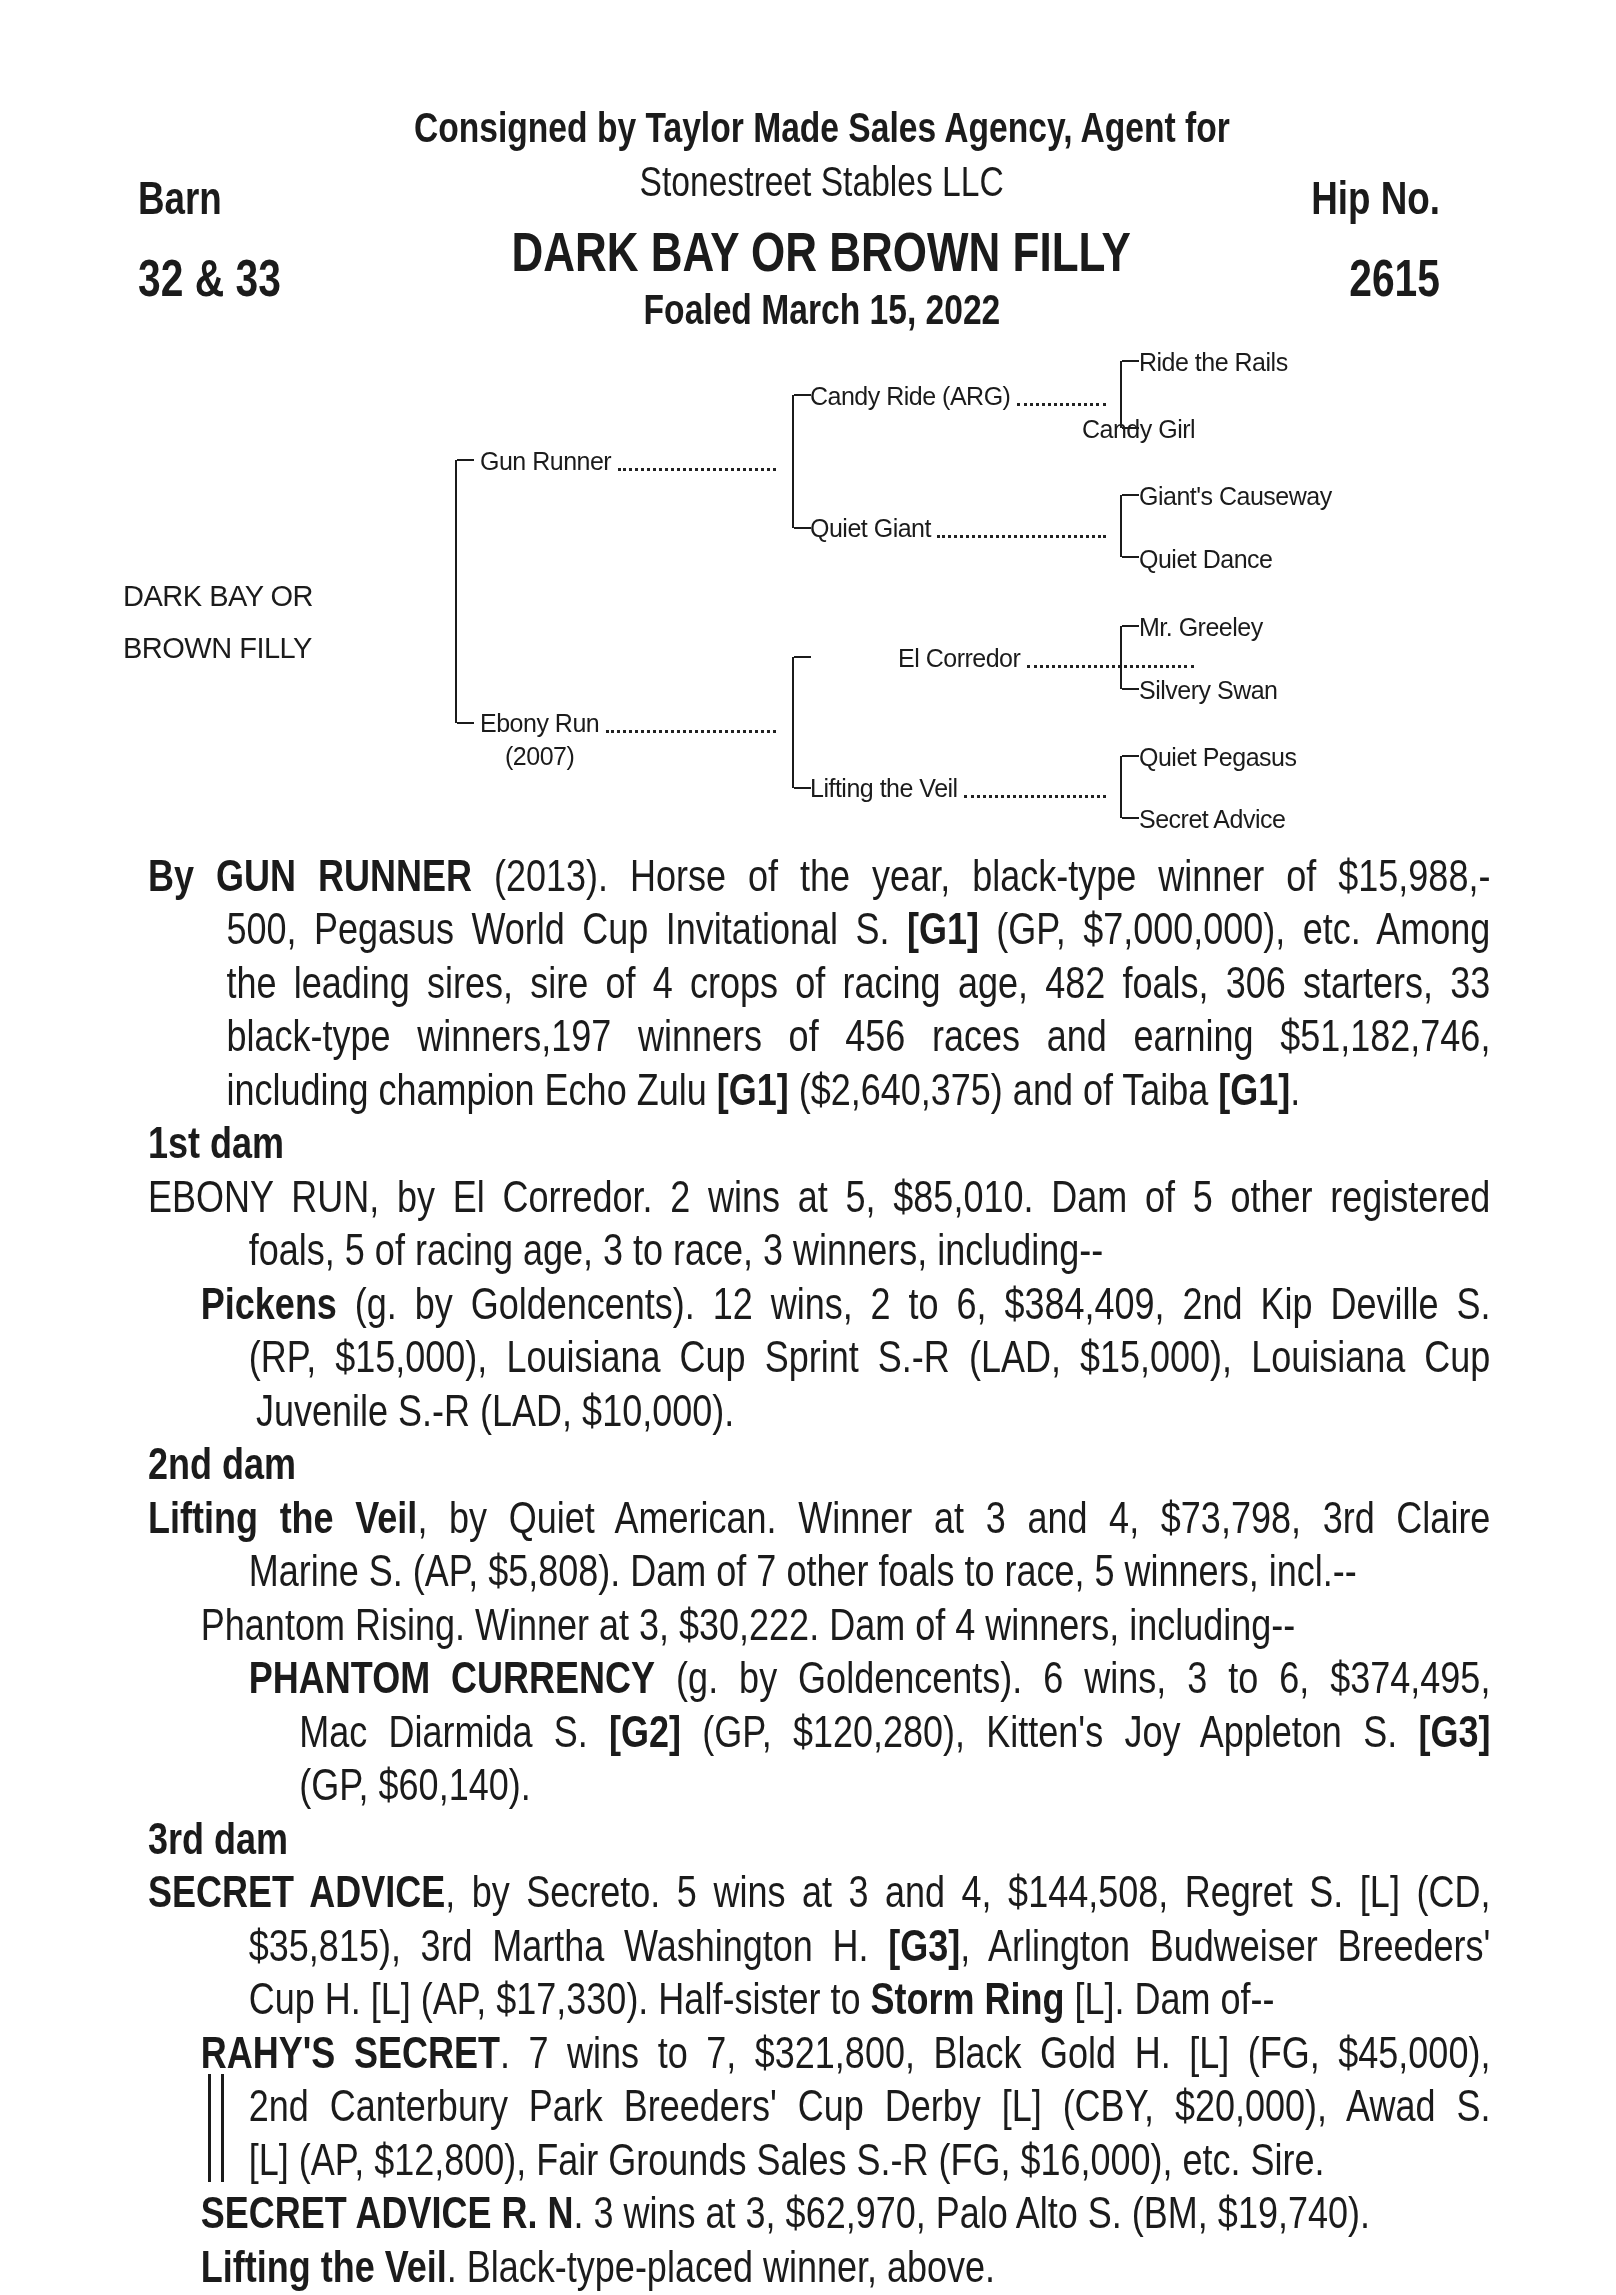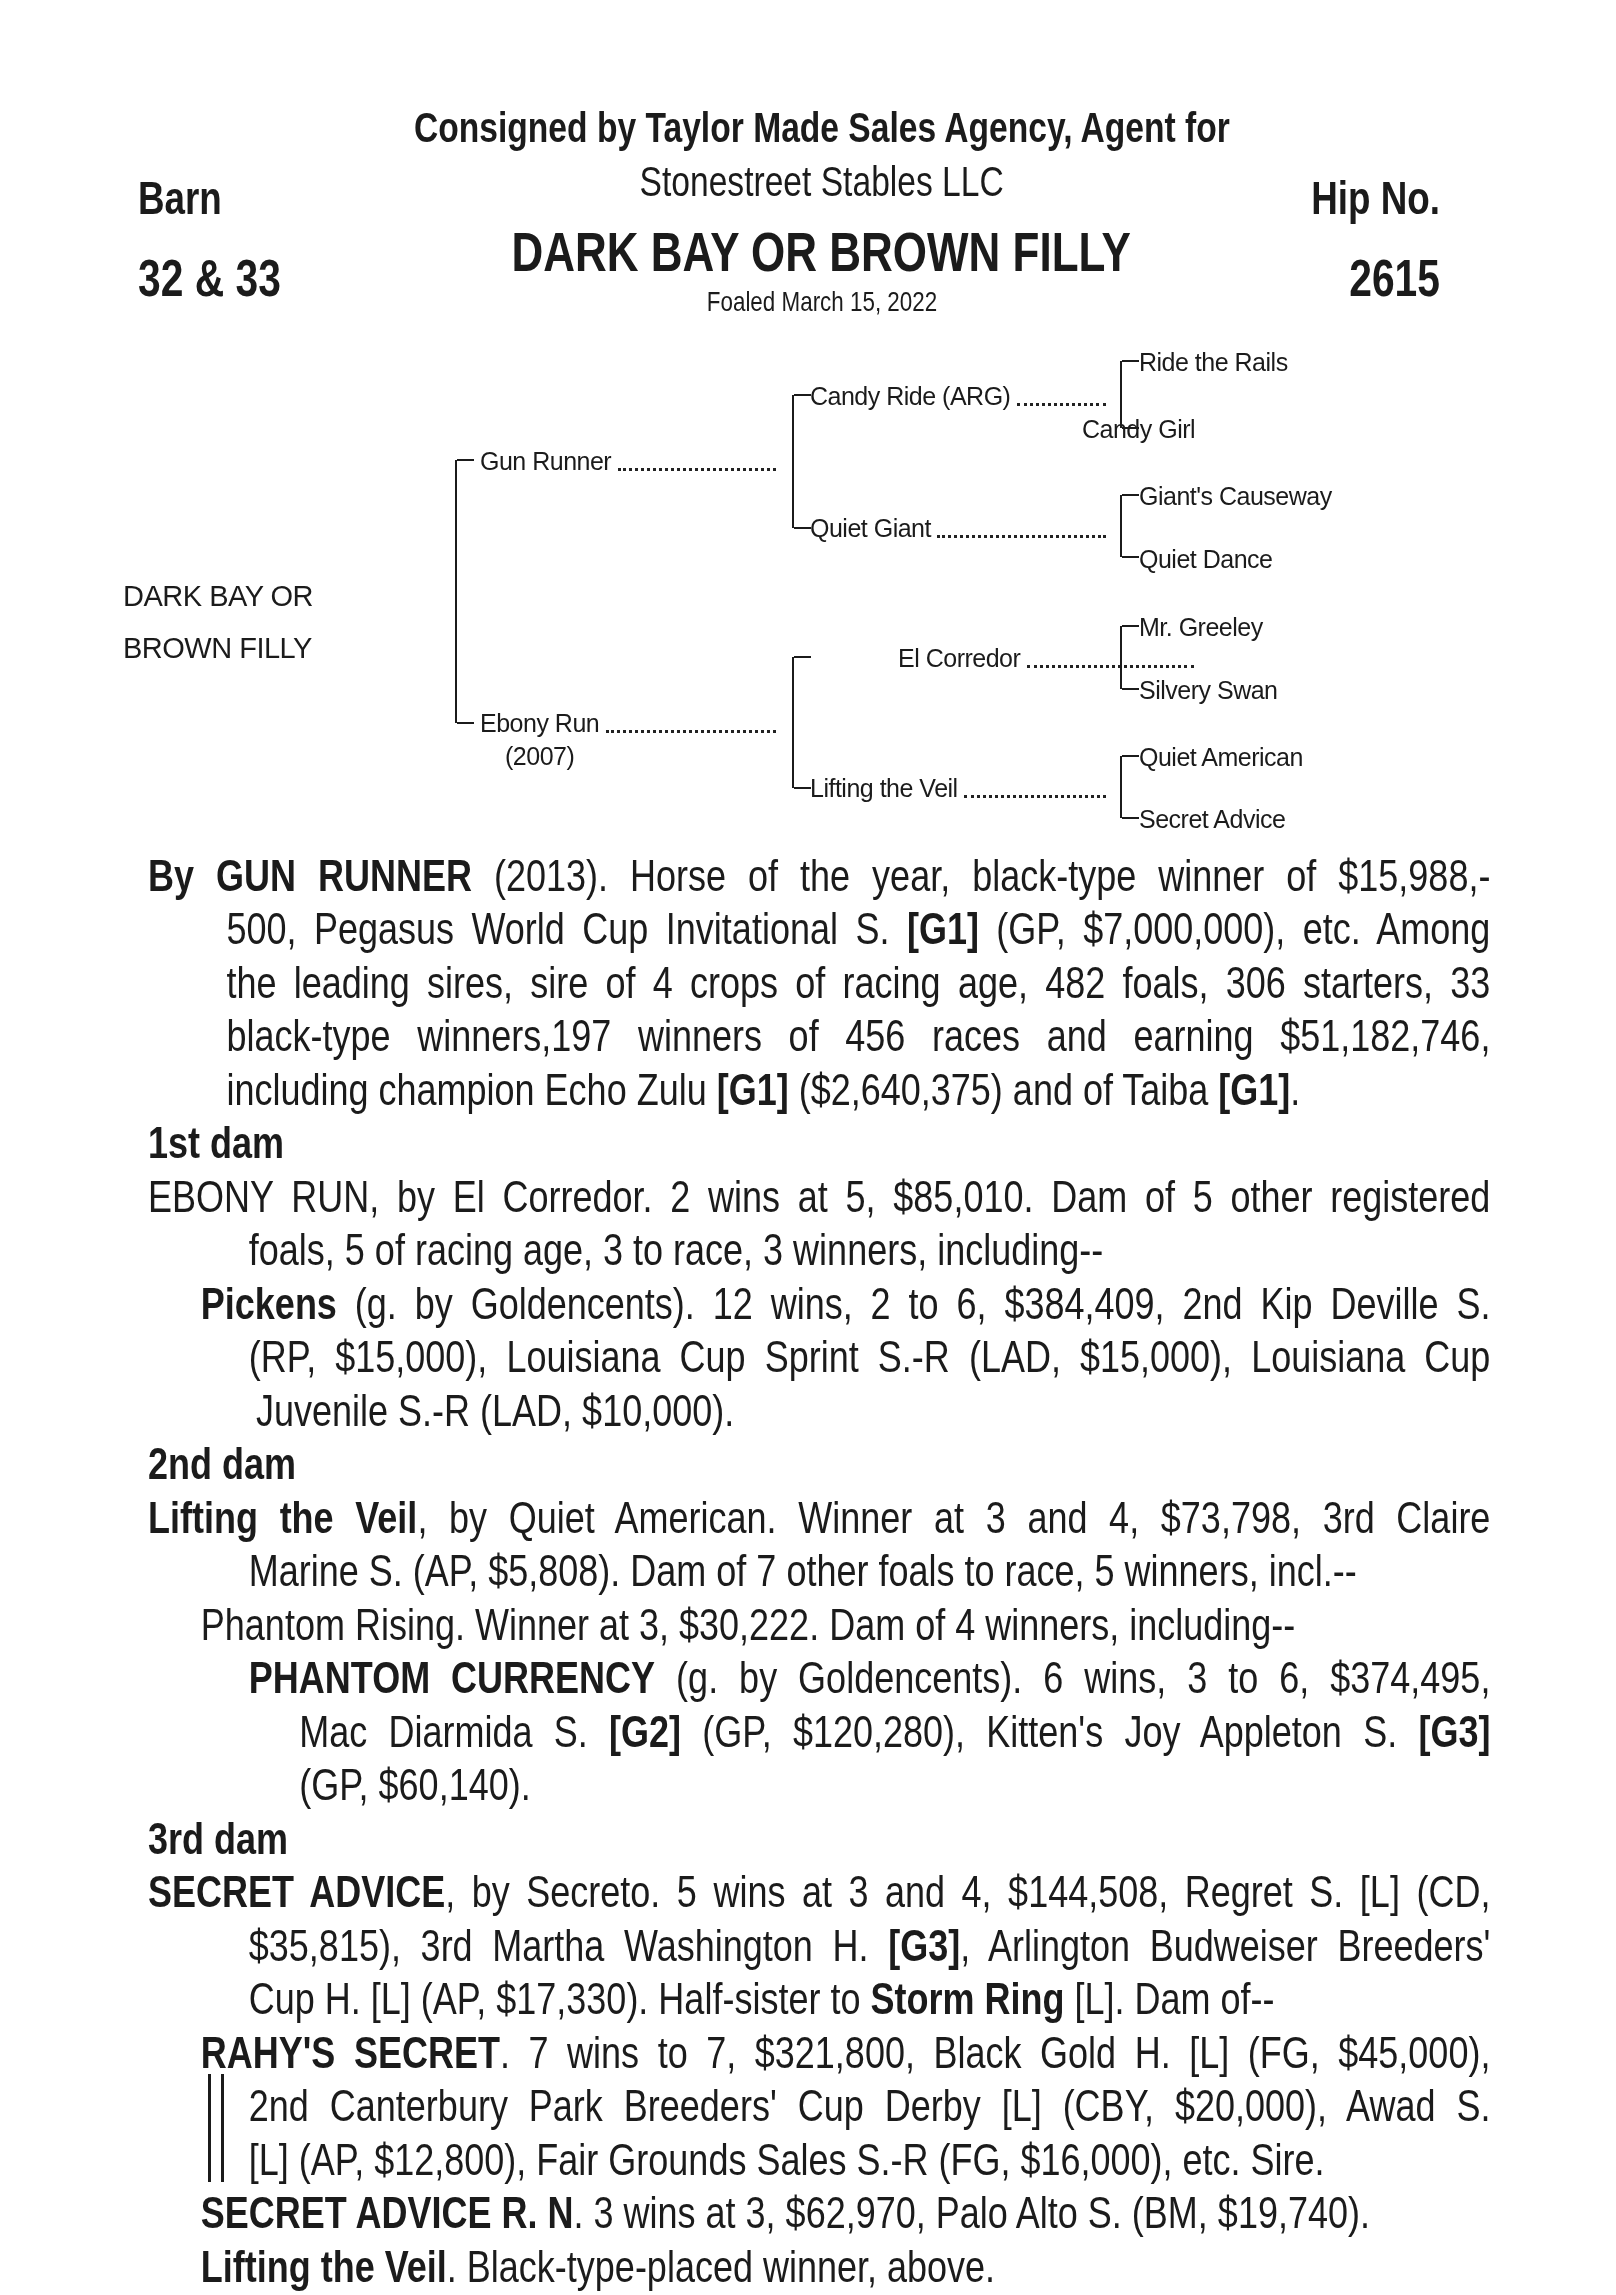--- a/index.html
+++ b/index.html
@@ -12,21 +12,21 @@
   .cond{transform:scaleX(0.8);transform-origin:0 0;white-space:nowrap;}
   .condc{transform:scaleX(0.8);transform-origin:50% 50%;white-space:nowrap;}
   .condr{transform:scaleX(0.8);transform-origin:100% 0;white-space:nowrap;}
 
   
   #center-col{left:257px;top:0;width:1129px;text-align:center;}
   .hline{position:absolute;width:100%;margin-top:12px;}
   #consign1{top:92px;font-size:42px;font-weight:bold;}
   #consign2{top:146px;font-size:42px;font-weight:normal;}
   #htitle{top:208px;font-size:55px;font-weight:bold;}
-  #hfoaled{top:274px;font-size:28px;font-weight:normal;}
+  #hfoaled{top:274px;font-size:42px;font-weight:bold;}
   #barn-block{left:138px;top:171px;}
   #barn-label{font-size:46px;font-weight:bold;}
   #barn-value{font-size:51px;font-weight:bold;margin-top:24px;}
   #hip-block{right:176px;top:171px;text-align:right;}
   #hip-label{font-size:46px;font-weight:bold;}
   #hip-value{font-size:51px;font-weight:bold;margin-top:24px;}
 
   
   .p-row{position:absolute;height:37px;display:flex;align-items:center;
          font-size:25px;letter-spacing:-0.5px;}
@@ -114,21 +114,21 @@
 <div class="p-row" style="left:1139px;top:541px;width:358px;">
     <span class="nm">Quiet Dance</span>
   </div>
 <div class="p-row" style="left:1139px;top:609px;width:358px;">
     <span class="nm">Mr. Greeley</span>
   </div>
 <div class="p-row" style="left:1139px;top:672px;width:358px;">
     <span class="nm">Silvery Swan</span>
   </div>
 <div class="p-row" style="left:1139px;top:739px;width:358px;">
-    <span class="nm">Quiet American</span>
+    <span class="nm">Quiet Pegasus</span>
   </div>
 <div class="p-row" style="left:1139px;top:801px;width:358px;">
     <span class="nm">Secret Advice</span>
   </div>
 
 <div class="bracket" style="left:455px;top:460px;height:263px;"></div>
 <div class="bracket" style="left:792px;top:395px;height:133px;"></div>
 <div class="bracket" style="left:792px;top:657px;height:131px;"></div>
 <div class="bracket" style="left:1120px;top:361px;height:67px;"></div>
 <div class="bracket" style="left:1120px;top:495px;height:62px;"></div>

